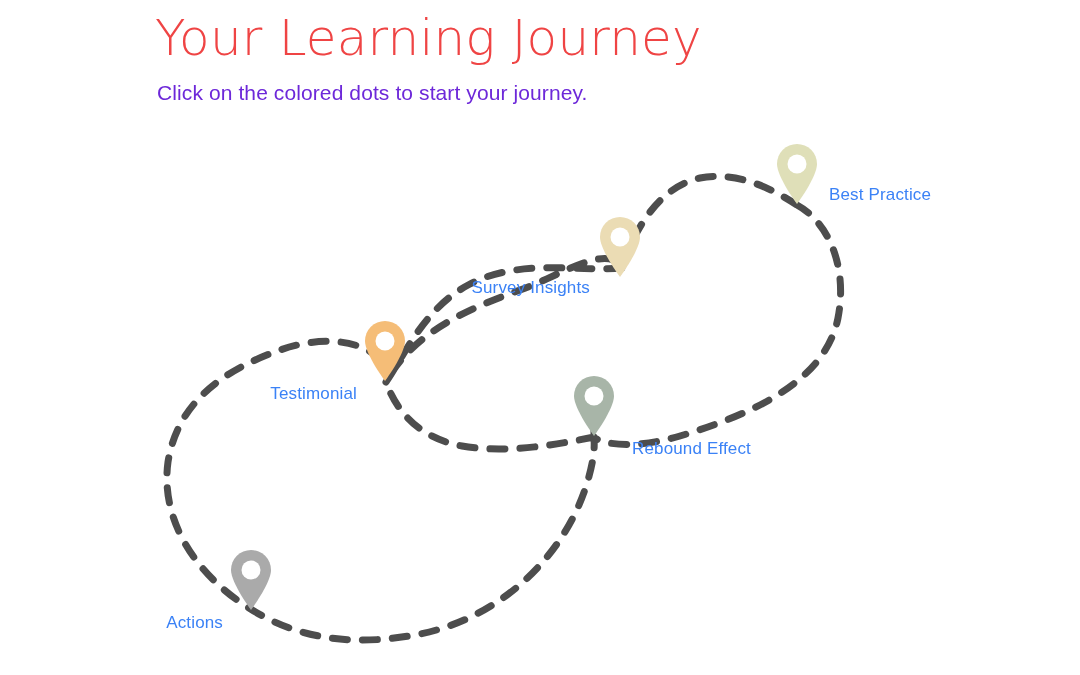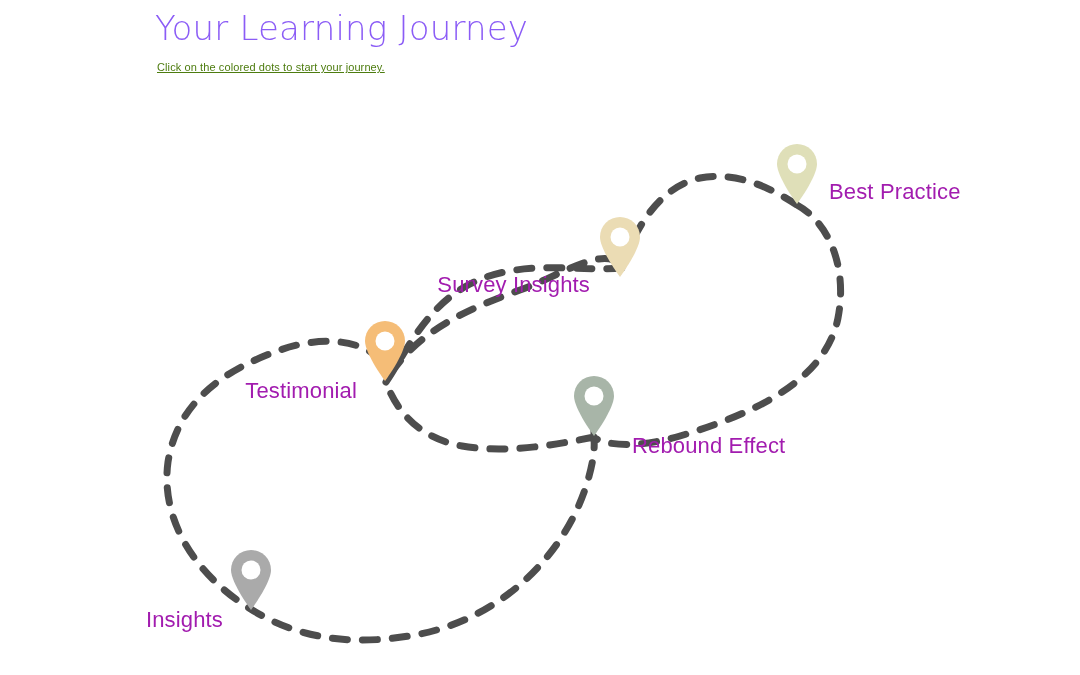--- a/index.html
+++ b/index.html
@@ -27,35 +27,34 @@
   
   .header {
     position: absolute;
     left: 155px;
     top: 8px;
     width: 840px;
   }
   .page-title {
     margin: 0;
     font-family: "DejaVu Sans", "Liberation Sans", sans-serif;
-    font-size: 34px;
+    font-size: 50px;
     font-weight: 300;
     letter-spacing: 0.2px;
     line-height: 1.22;
-    color: #8b5cf6;
+    color: #ef4444;
     white-space: nowrap;
   }
   .page-subtitle {
     margin: 12px 0 0 2px;
-    font-size: 11px;
+    font-size: 21px;
     font-weight: 400;
     letter-spacing: 0.1px;
-    color: #4d7c0f;
+    color: #6d28d9;
     white-space: nowrap;
-    text-decoration: underline;
   }
 
   
   .journey-map {
     position: absolute;
     left: 0;
     top: 0;
     width: 1080px;
     height: 675px;
   }
@@ -83,24 +82,24 @@
     cursor: pointer;
   }
   .marker-pin {
     display: block;
     width: 44px;
     height: 62px;
     overflow: visible;
   }
   .marker-label {
     position: absolute;
-    font-size: 22px;
+    font-size: 17px;
     font-weight: 400;
     letter-spacing: 0.15px;
-    color: #a21caf;
+    color: #3b82f6;
     white-space: nowrap;
     line-height: 1;
   }
   .marker-label.pos-right {
     left: 100%;
     margin-left: 10px;
     bottom: 2px;
   }
   .marker-label.pos-left {
     right: 100%;
@@ -185,17 +184,17 @@
         <circle cx="22" cy="21" r="9.5" fill="#ffffff"></circle>
       </svg>
       <span class="marker-label pos-below-right">Rebound Effect</span>
     </div>
 
     <div class="marker" style="left:251px; top:611px;">
       <svg class="marker-pin" viewBox="0 0 44 62" xmlns="http://www.w3.org/2000/svg">
         <path d="M22 61 C22 61 42 34 42 21 A20 20 0 1 0 2 21 C2 34 22 61 22 61 Z" fill="#aaaaaa"></path>
         <circle cx="22" cy="21" r="9.5" fill="#ffffff"></circle>
       </svg>
-      <span class="marker-label pos-below-left">Insights</span>
+      <span class="marker-label pos-below-left">Actions</span>
     </div>
 
   </div>
 </div>
 
 </body></html>

